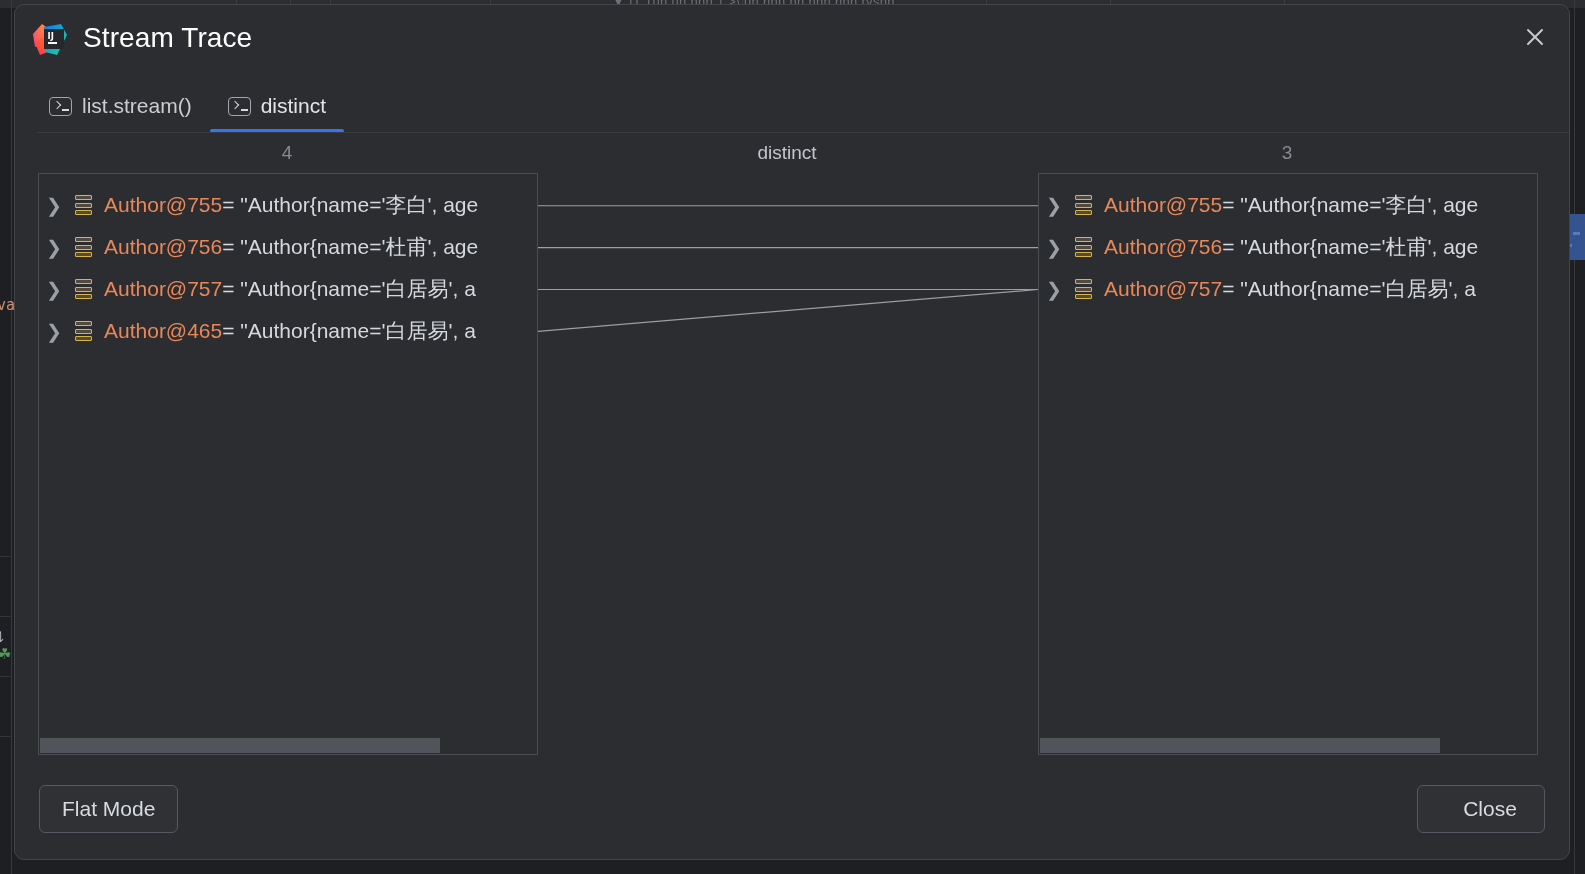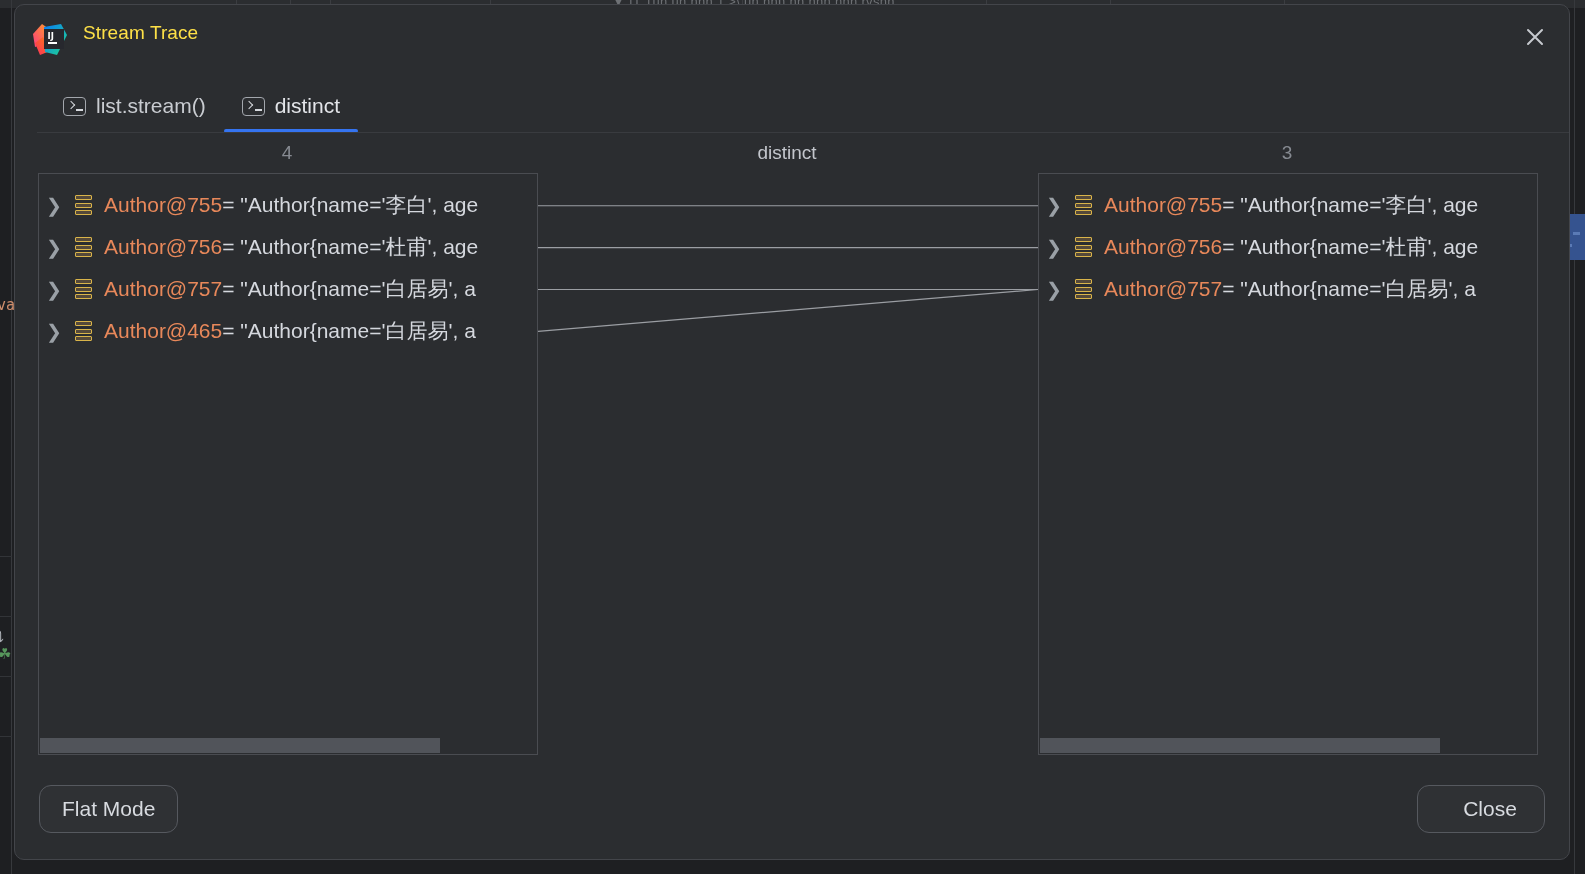--- a/index.html
+++ b/index.html
@@ -114,38 +114,38 @@
     position: absolute;
     left: 16px;
     top: 16px;
     width: 38px;
     height: 38px;
   }
   .dialog-title {
     position: absolute;
     left: 68px;
     top: 17px;
-    font-size: 19px;
-    color: #fde047;
+    font-size: 28px;
+    color: #ffffff;
     letter-spacing: .1px;
   }
   .close-x {
     position: absolute;
     right: 17px;
     top: 15px;
     width: 34px;
     height: 34px;
     cursor: pointer;
   }
   .close-x svg { display: block; }
 
   
   .tabs {
     position: absolute;
-    left: 30px;
+    left: 16px;
     top: 74px;
     height: 54px;
     display: flex;
     align-items: flex-end;
   }
   .tab {
     display: flex;
     align-items: center;
     gap: 10px;
     height: 54px;
@@ -307,21 +307,21 @@
   }
   .btn {
     position: absolute;
     top: 22px;
     height: 48px;
     min-width: 120px;
     padding: 0 22px;
     background: #2f3134;
     color: #d8dbe0;
     border: 1px solid #56595f;
-    border-radius: 12px;
+    border-radius: 6px;
     font-size: 21px;
     font-family: "Liberation Sans", "DejaVu Sans", sans-serif;
     cursor: pointer;
   }
   #btn-flat  { left: 24px; }
   #btn-close { right: 24px; min-width: 128px; padding-left: 40px; }
 </style>
 </head>
 <body>
 

